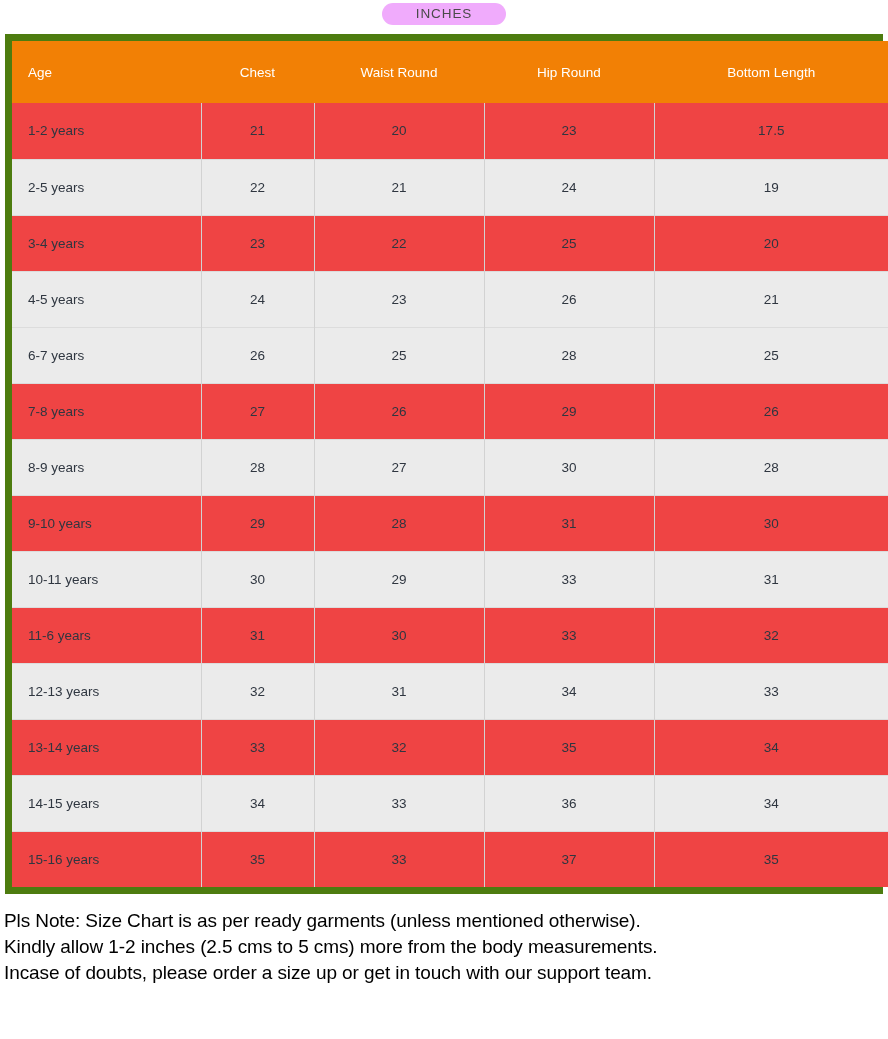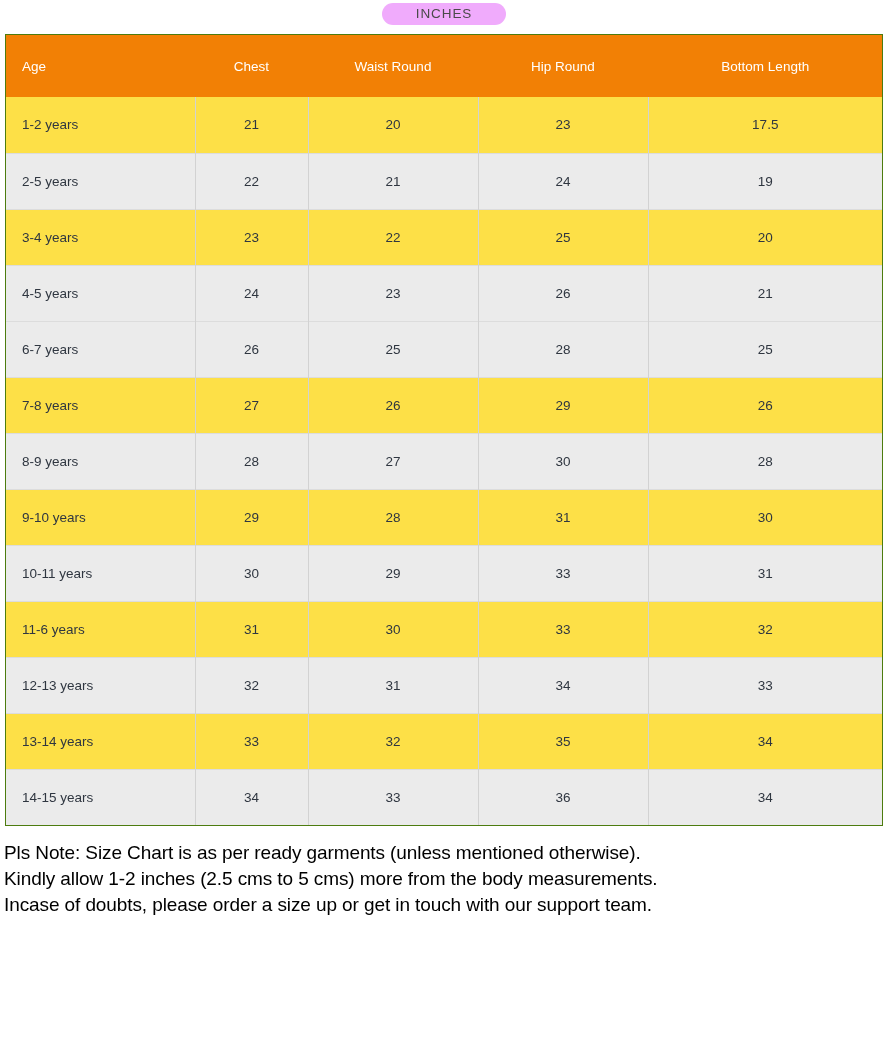--- a/index.html
+++ b/index.html
@@ -36,21 +36,21 @@
     padding: 4px 34px 5px 34px;
     font-size: 13.5px;
     letter-spacing: 0.9px;
     line-height: 1;
     font-weight: 400;
   }
 
   
   .table-wrap {
     margin: 6px 5px 0 5px;
-    border: 1px solid #4d7c0f;
+    border: 7px solid #4d7c0f;
     box-sizing: border-box;
   }
   table.size-chart {
     width: 100%;
     border-collapse: collapse;
     table-layout: fixed;
   }
   table.size-chart col.c-age    { width: 189px; }
   table.size-chart col.c-1      { width: 113px; }
   table.size-chart col.c-2      { width: 170px; }
@@ -88,21 +88,21 @@
   table.size-chart tbody tr:first-child td { border-top: none; }
   table.size-chart tbody td:last-child { border-right: none; }
   table.size-chart tbody td.age-cell {
     text-align: left;
     padding-left: 16px;
   }
   table.size-chart tbody tr.alt td {
     background: #ebebeb;
   }
   table.size-chart tbody tr.plain td {
-    background: #fde047;
+    background: #ef4444;
   }
 
   
   .note {
     margin: 14px 0 0 4px;
     color: #000000;
     font-size: 19px;
     line-height: 26px;
     font-weight: 400;
     letter-spacing: -0.1px;
@@ -221,20 +221,27 @@
             <td>35</td>
             <td>34</td>
           </tr>
           <tr class="alt">
             <td class="age-cell">14-15 years</td>
             <td>34</td>
             <td>33</td>
             <td>36</td>
             <td>34</td>
           </tr>
+          <tr class="plain">
+            <td class="age-cell">15-16 years</td>
+            <td>35</td>
+            <td>33</td>
+            <td>37</td>
+            <td>35</td>
+          </tr>
         </tbody>
     </table>
   </div>
 
   <div class="note">
     <span class="line">Pls Note: Size Chart is as per ready garments (unless mentioned otherwise).</span>
     <span class="line">Kindly allow 1-2 inches (2.5 cms to 5 cms) more from the body measurements.</span>
     <span class="line">Incase of doubts, please order a size up or get in touch with our support team.</span>
   </div>
 

